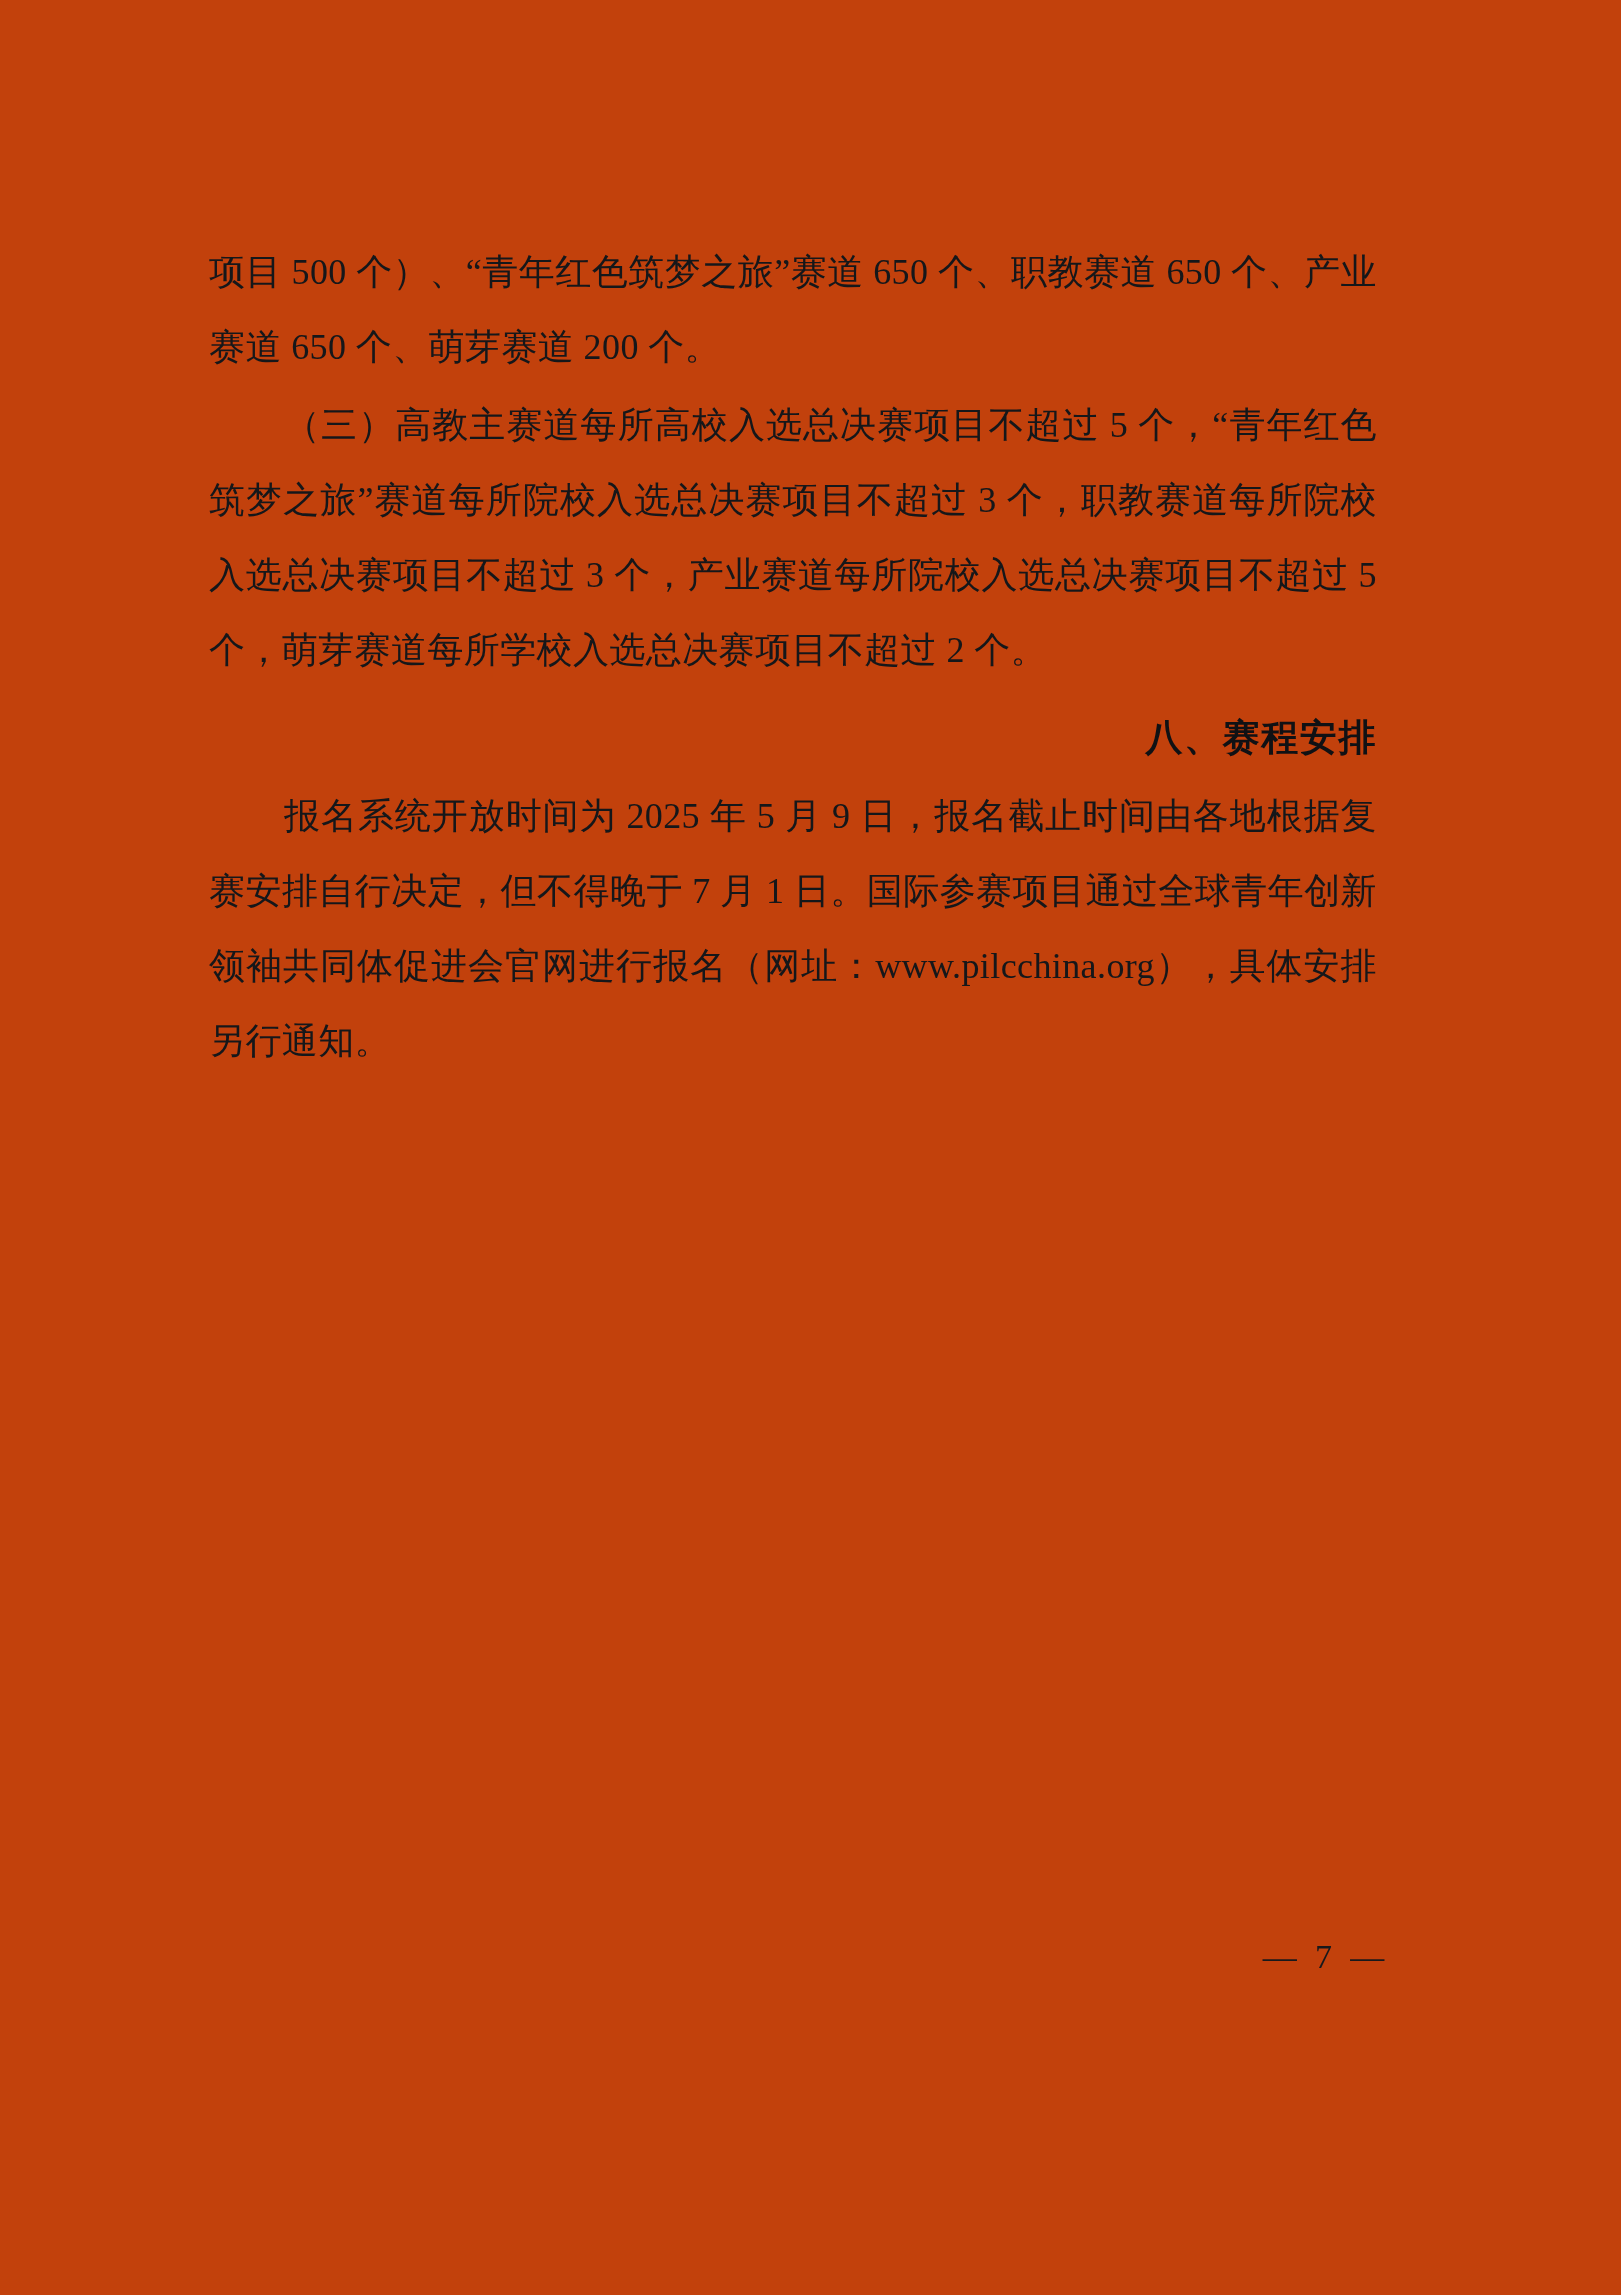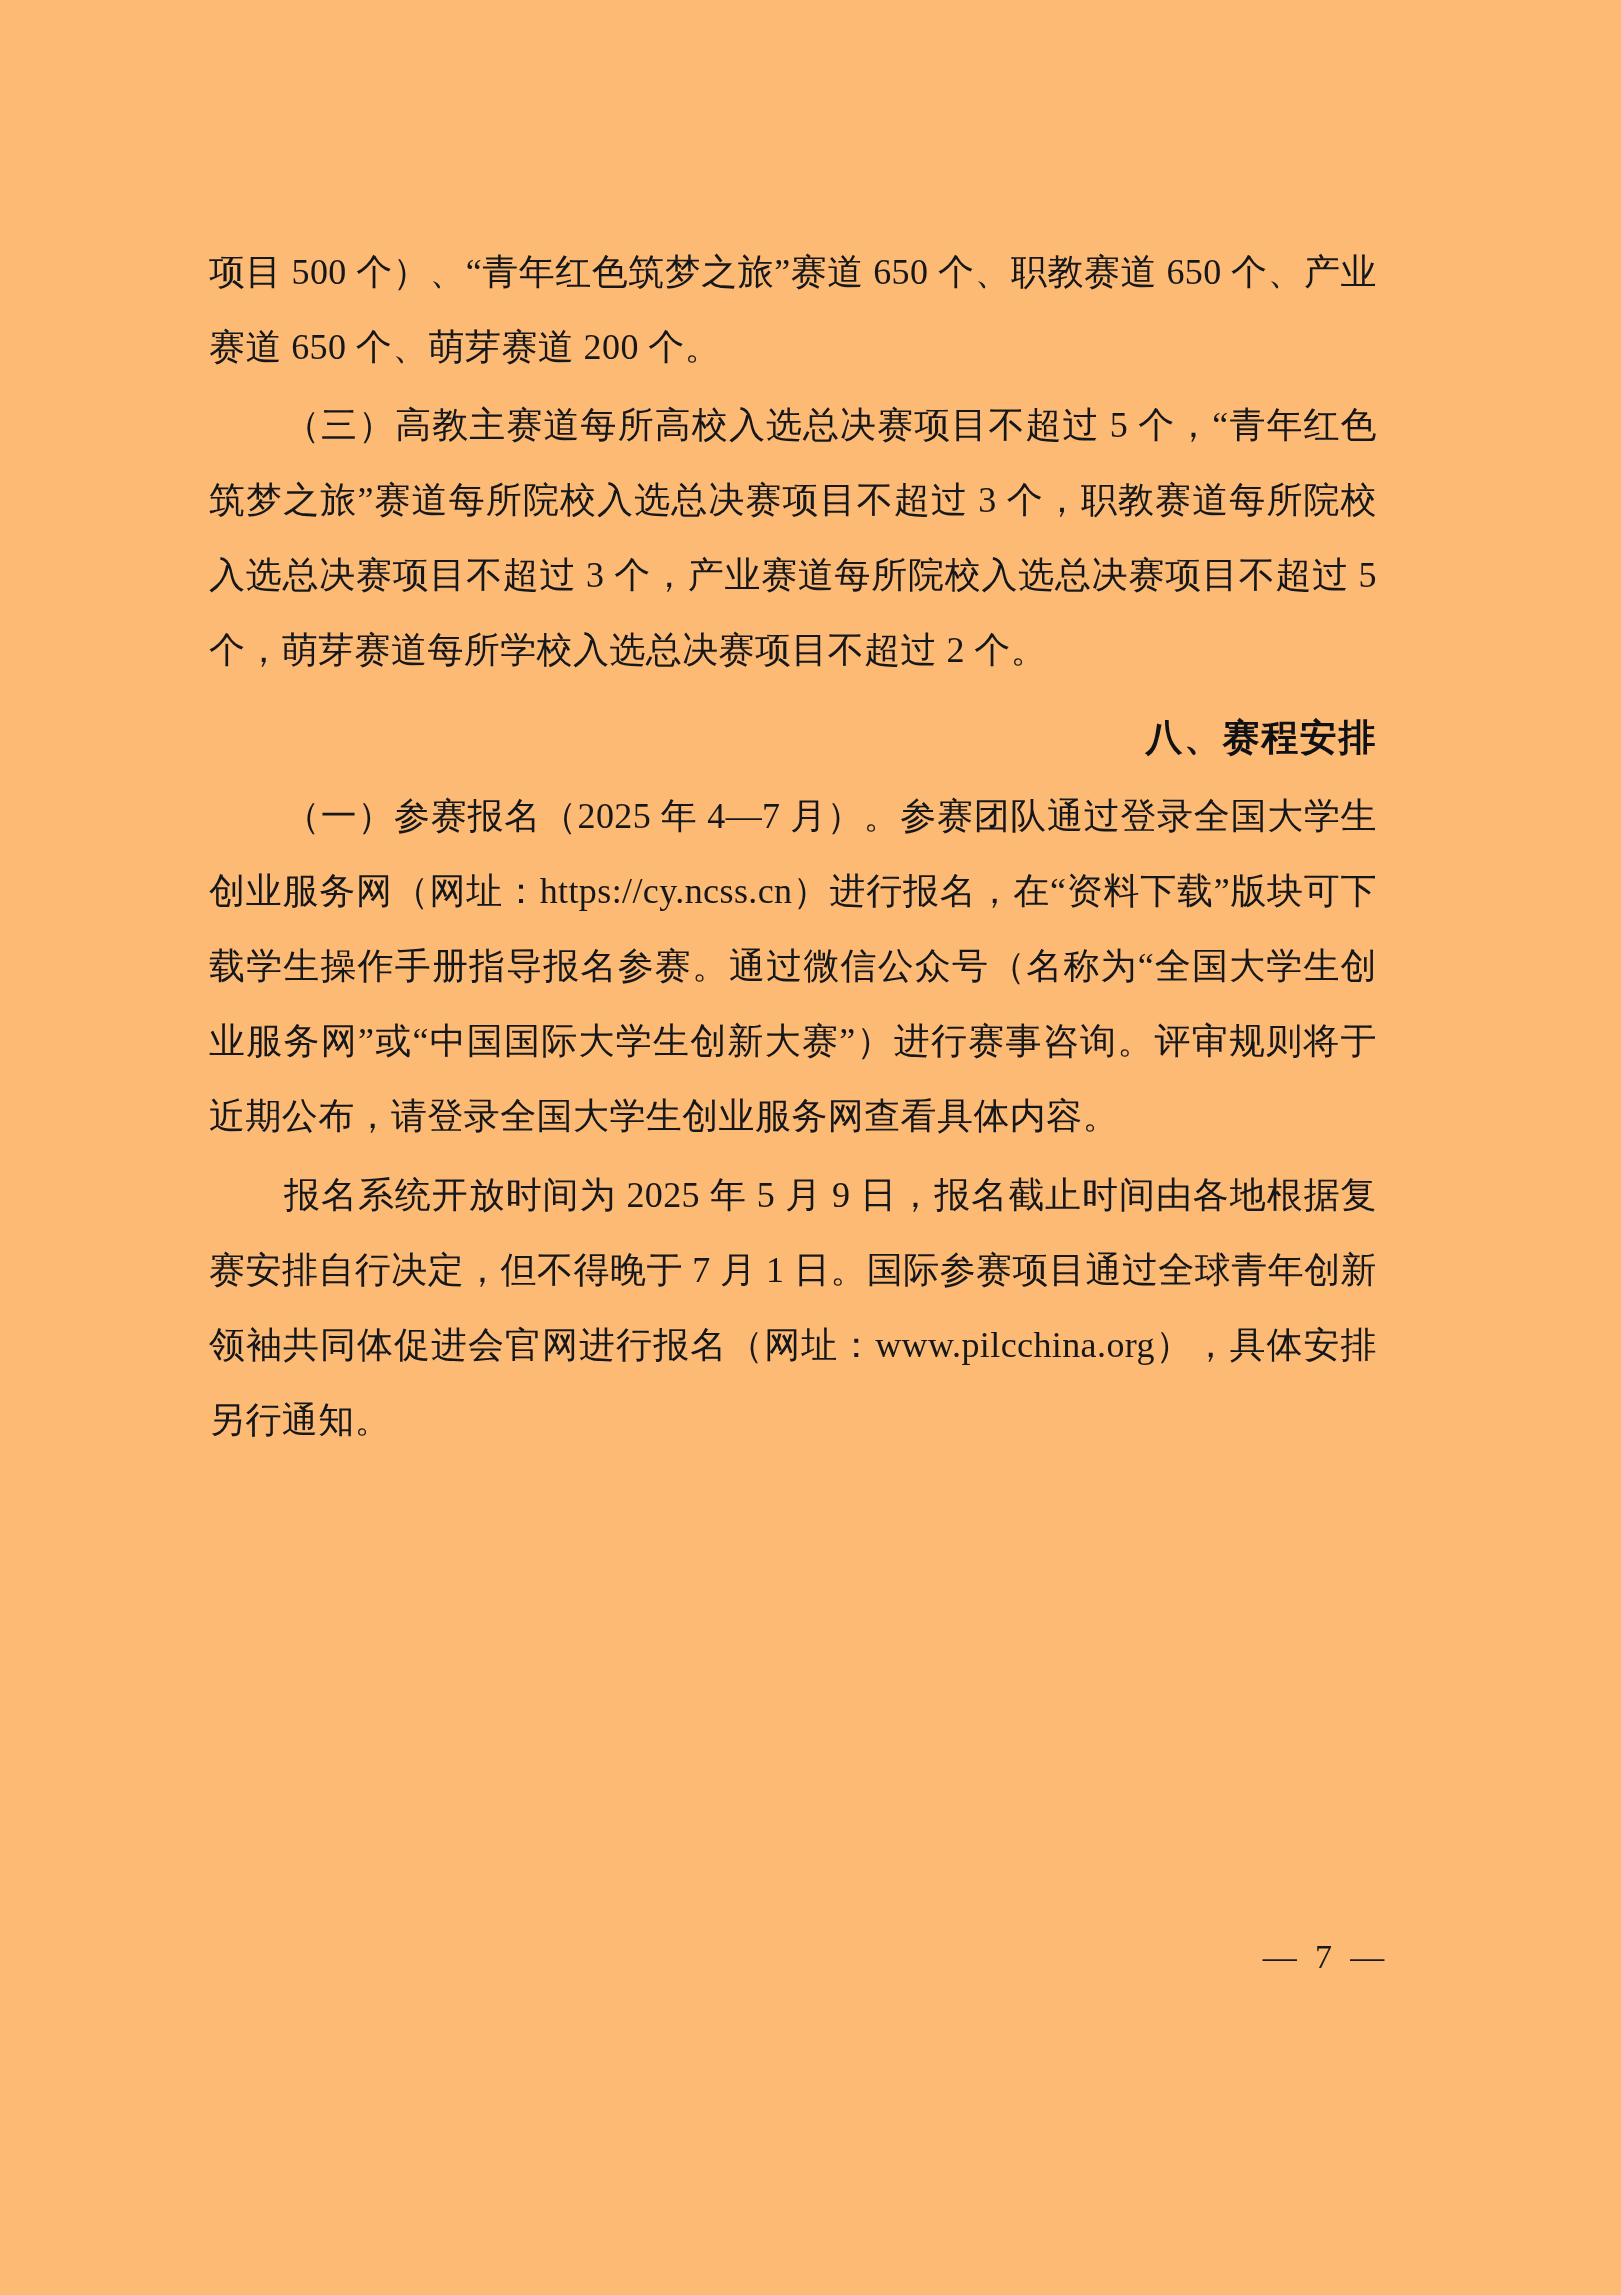--- a/index.html
+++ b/index.html
@@ -14,21 +14,21 @@
     color: #141414;
     position: relative;
     overflow: hidden;
   }
   .page {
     position: absolute;
     top: 0;
     left: 0;
     width: 1622px;
     height: 2295px;
-    background: #fdba74;
+    background: #c2410c;
   }
   .content {
     position: absolute;
     left: 209px;
     top: 235px;
     width: 1168px;
   }
   p.para {
     margin: 0 0 3.2px 0;
     font-size: 36px;
@@ -67,20 +67,19 @@
   .pagenum span { letter-spacing: 4.9px; }
 </style>
 </head>
 <body>
 
 <div class="page">
   <div class="content">
     <p class="para">项目 500 个）、“青年红色筑梦之旅”赛道 650 个、职教赛道 650 个、产业赛道 650 个、萌芽赛道 200 个。</p>
     <p class="para indent">（三）高教主赛道每所高校入选总决赛项目不超过 5 个，“青年红色筑梦之旅”赛道每所院校入选总决赛项目不超过 3 个，职教赛道每所院校入选总决赛项目不超过 3 个，产业赛道每所院校入选总决赛项目不超过 5 个，萌芽赛道每所学校入选总决赛项目不超过 2 个。</p>
     <p class="heading">八、赛程安排</p>
-    <p class="para indent">（一）参赛报名（2025 年 4—7 月）。参赛团队通过登录全国大学生创业服务网（网址：https://cy.ncss.cn）进行报名，在“资料下载”版块可下载学生操作手册指导报名参赛。通过微信公众号（名称为“全国大学生创业服务网”或“中国国际大学生创新大赛”）进行赛事咨询。评审规则将于近期公布，请登录全国大学生创业服务网查看具体内容。</p>
     <p class="para indent">报名系统开放时间为 2025 年 5 月 9 日，报名截止时间由各地根据复赛安排自行决定，但不得晚于 7 月 1 日。国际参赛项目通过全球青年创新领袖共同体促进会官网进行报名（网址：www.pilcchina.org），具体安排另行通知。</p>
   </div>
   <div class="pagenum">
     <span>— 7 —</span>
   </div>
 </div>
 
 
 </body></html>

